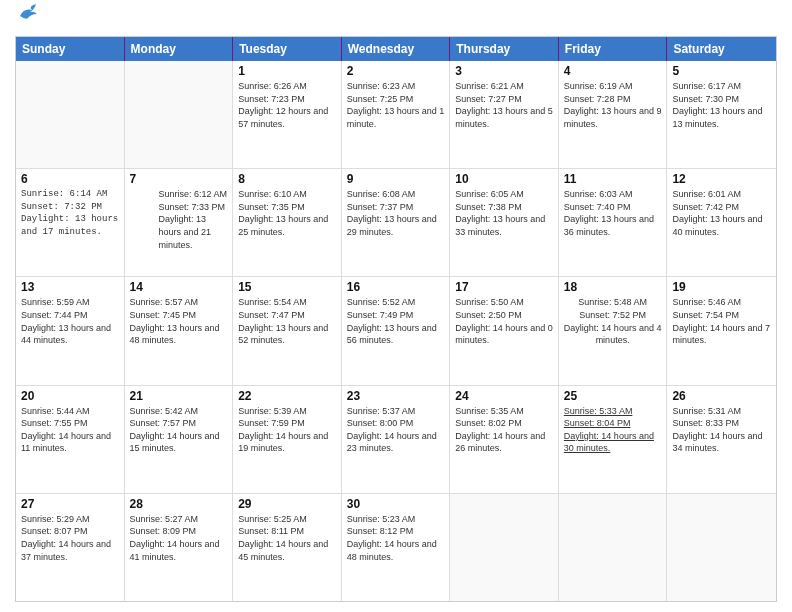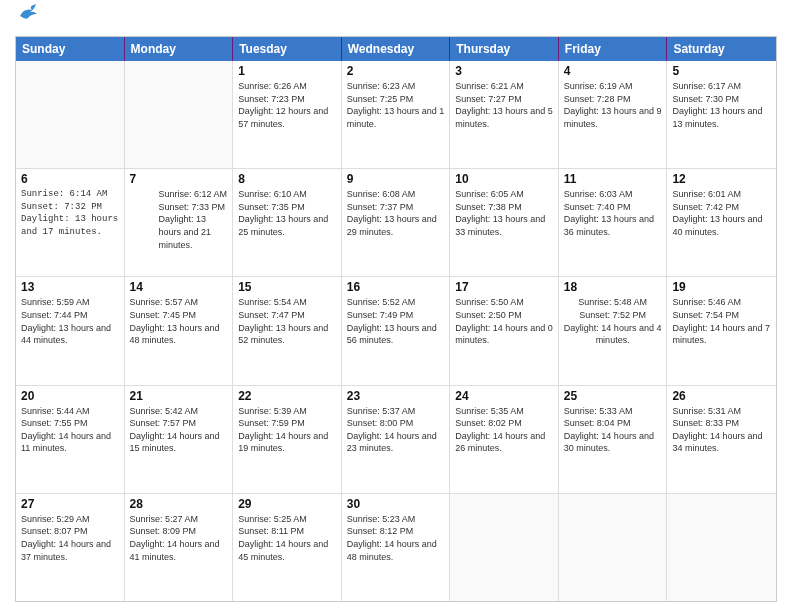--- a/index.html
+++ b/index.html
@@ -291,21 +291,21 @@
 Daylight: 14 hours and 23 minutes.</div>
           </div>
           <div class="cal-cell">
             <div class="day-num">24</div>
             <div class="day-info" style="white-space: pre-line;">Sunrise: 5:35 AM
 Sunset: 8:02 PM
 Daylight: 14 hours and 26 minutes.</div>
           </div>
           <div class="cal-cell">
             <div class="day-num">25</div>
-            <div class="day-info" style="white-space: pre-line;">Sunrise: 5:33 AM
+            <div class="day-info" style="white-space: pre-line; text-decoration: underline;">Sunrise: 5:33 AM
 Sunset: 8:04 PM
 Daylight: 14 hours and 30 minutes.</div>
           </div>
           <div class="cal-cell">
             <div class="day-num">26</div>
             <div class="day-info" style="white-space: pre-line;">Sunrise: 5:31 AM
 Sunset: 8:33 PM
 Daylight: 14 hours and 34 minutes.</div>
           </div>
         </div>

